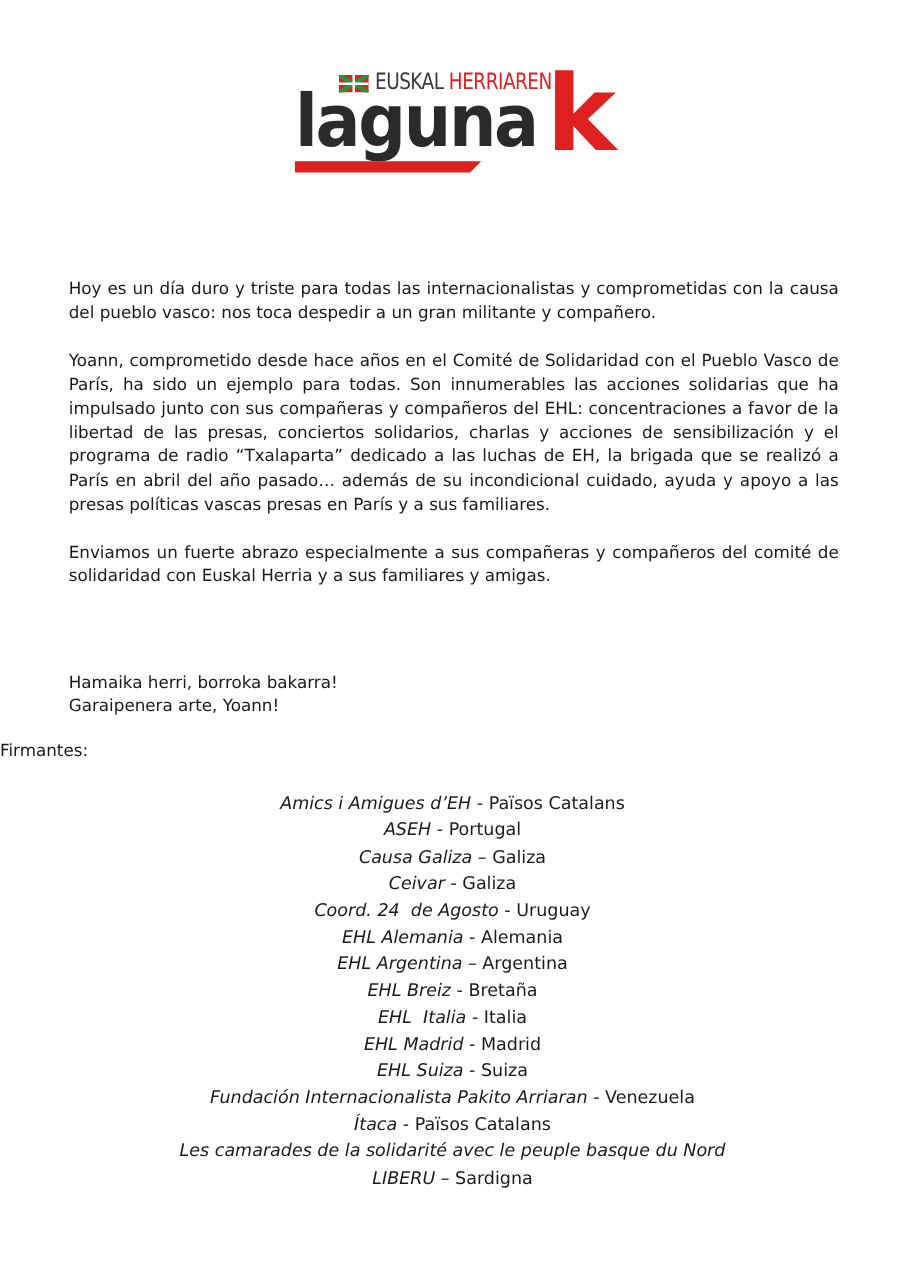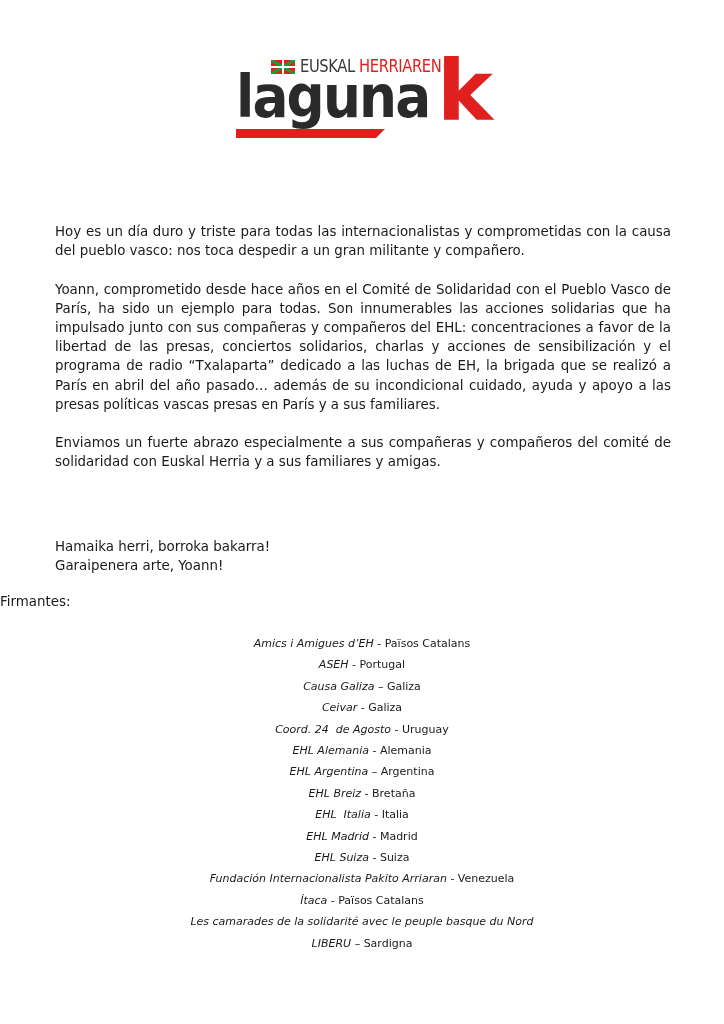--- a/index.html
+++ b/index.html
@@ -44,21 +44,21 @@
     .body-text p { margin: 0 0 19.2px 0; }
     .closing { position: absolute; left: 55px; top: 537px; font-size: 13.4px; line-height: 19.2px; }
     .closing div { white-space: nowrap; }
 
     .signers-title {
       position: absolute; left: 0; width: 724px; top: 592px; 
       font-size: 13.4px; line-height: 19px;
     }
     .signers {
       position: absolute; left: 0; width: 724px; top: 633px; text-align: center;
-      font-size: 11px; line-height: 21.4px;
+      font-size: 14px; line-height: 21.4px;
     }
     .signer { white-space: nowrap; }
     .signer .org { font-style: italic; }
   </style>
 </head>
 <body>
 
 <div class="logo">
   <svg class="flag" viewBox="0 0 24 14">
     <rect x="0" y="0" width="24" height="14" fill="#e0201f"></rect>

